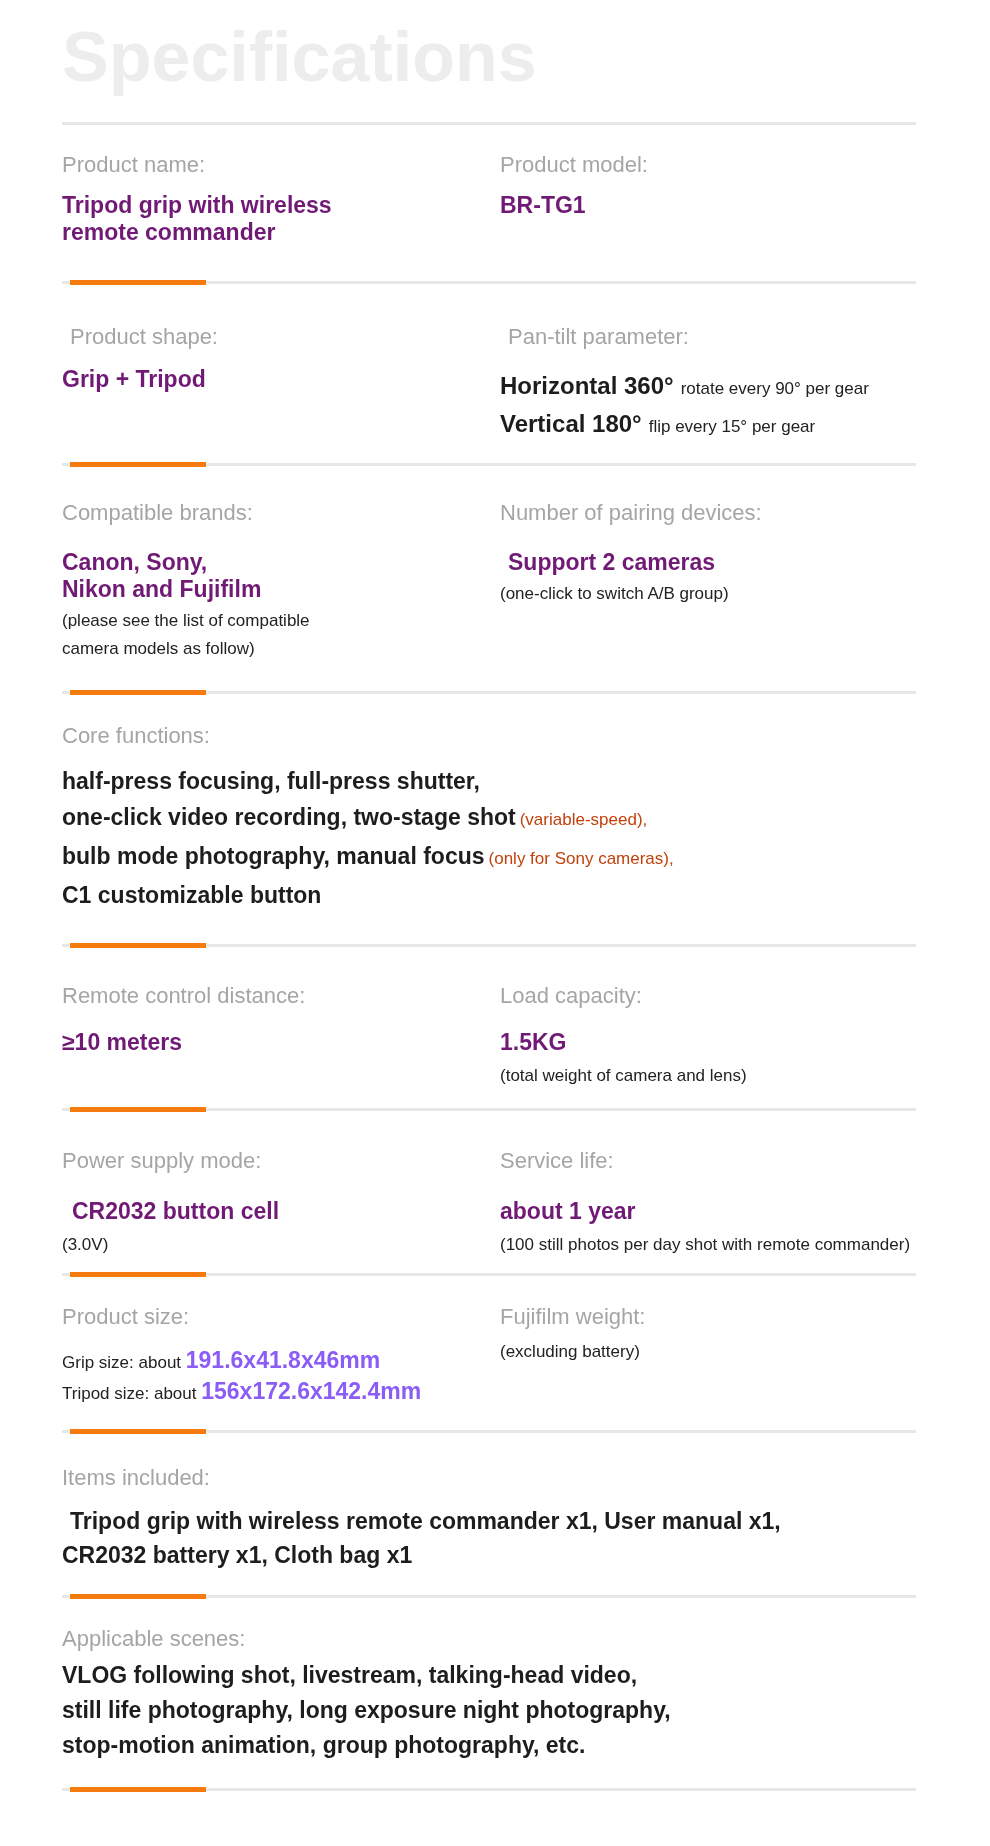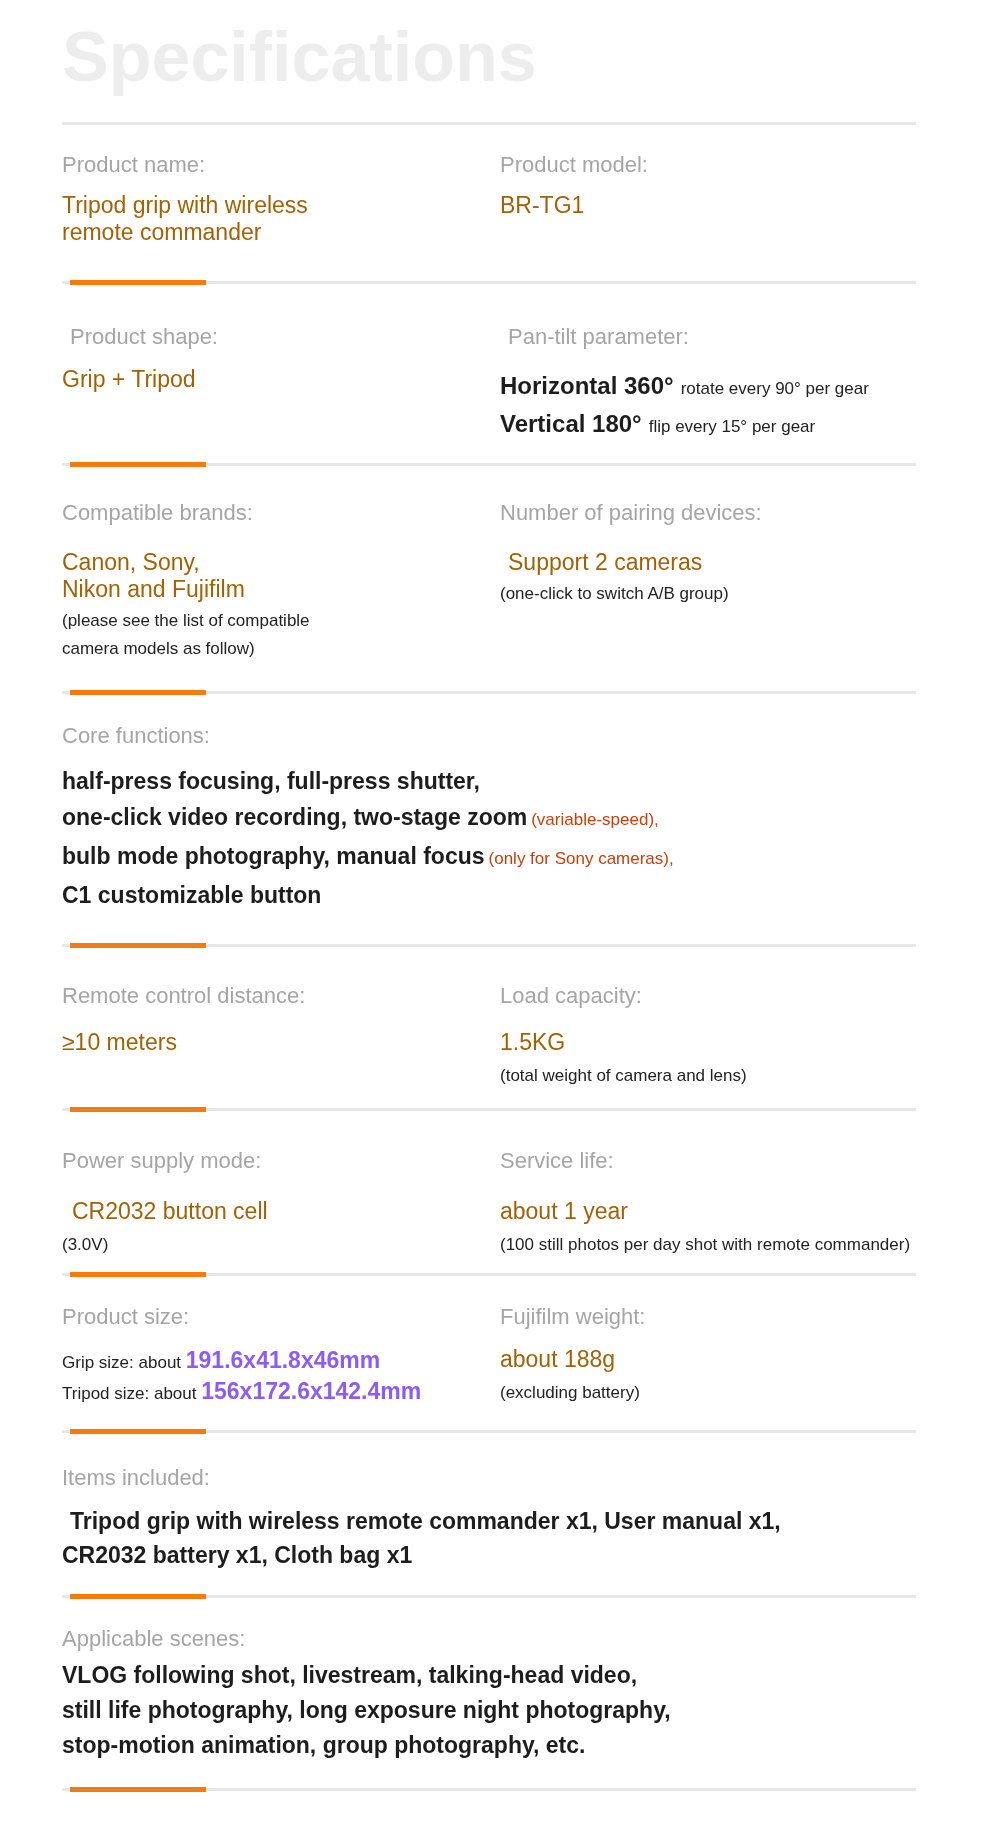--- a/index.html
+++ b/index.html
@@ -41,22 +41,22 @@
     margin-top: 30px;
     font-size: 22px;
     line-height: 30px;
     color: #a5a5a5;
     white-space: nowrap;
   }
   .value {
     margin-top: 18px;
     font-size: 23px;
     line-height: 27px;
-    font-weight: 400;
-    color: #a16207;
+    font-weight: 700;
+    color: #701a75;
     white-space: nowrap;
   }
   .note {
     font-size: 17px;
     line-height: 28px;
     color: #222222;
     margin-top: 6px;
     white-space: nowrap;
   }
   .indent-8 { padding-left: 8px; }
@@ -188,21 +188,21 @@
     <div class="divider">
         <span class="accent"></span>
       </div>
   </section>
 
   <section class="sec4">
     <div class="label">Core functions:</div>
     <div class="para">
       <div>half-press focusing, full-press shutter,</div>
       <div>
-        <span>one-click video recording, two-stage zoom</span><span class="sm">(variable-speed),</span>
+        <span>one-click video recording, two-stage shot</span><span class="sm">(variable-speed),</span>
       </div>
       <div>
         <span>bulb mode photography, manual focus</span><span class="sm">(only for Sony cameras),</span>
       </div>
       <div>C1 customizable button</div>
     </div>
     <div class="divider">
         <span class="accent"></span>
       </div>
   </section>
@@ -250,21 +250,20 @@
           <div class="size-line">
             <span class="sm">Grip size: about </span><span class="big">191.6x41.8x46mm</span>
           </div>
           <div class="size-line">
             <span class="sm">Tripod size: about </span><span class="big">156x172.6x142.4mm</span>
           </div>
         </div>
       </div>
       <div class="col-r">
         <div class="label">Fujifilm weight:</div>
-        <div class="value">about 188g</div>
         <div class="note">(excluding battery)</div>
       </div>
     </div>
     <div class="divider">
         <span class="accent"></span>
       </div>
   </section>
 
   <section class="sec8">
     <div class="label">Items included:</div>

